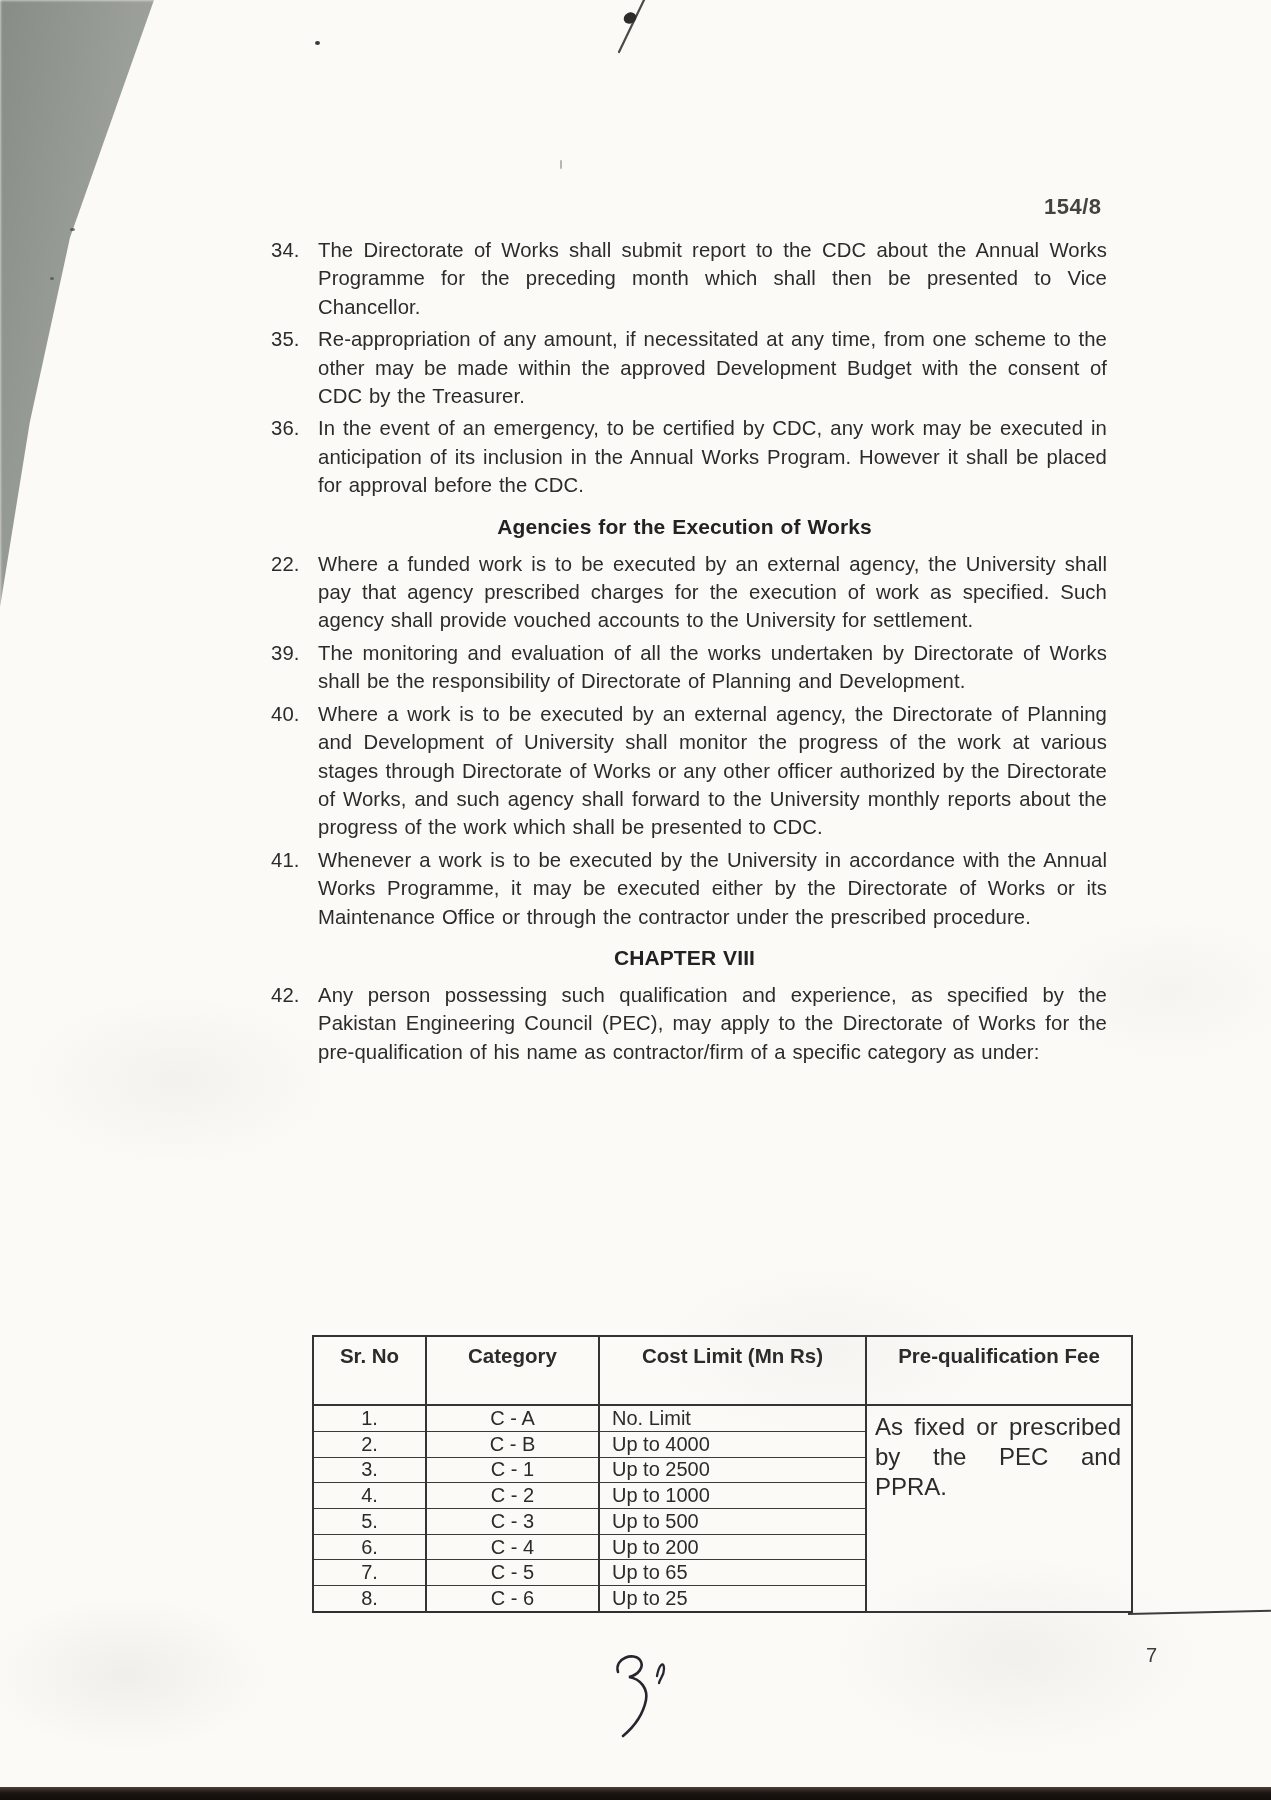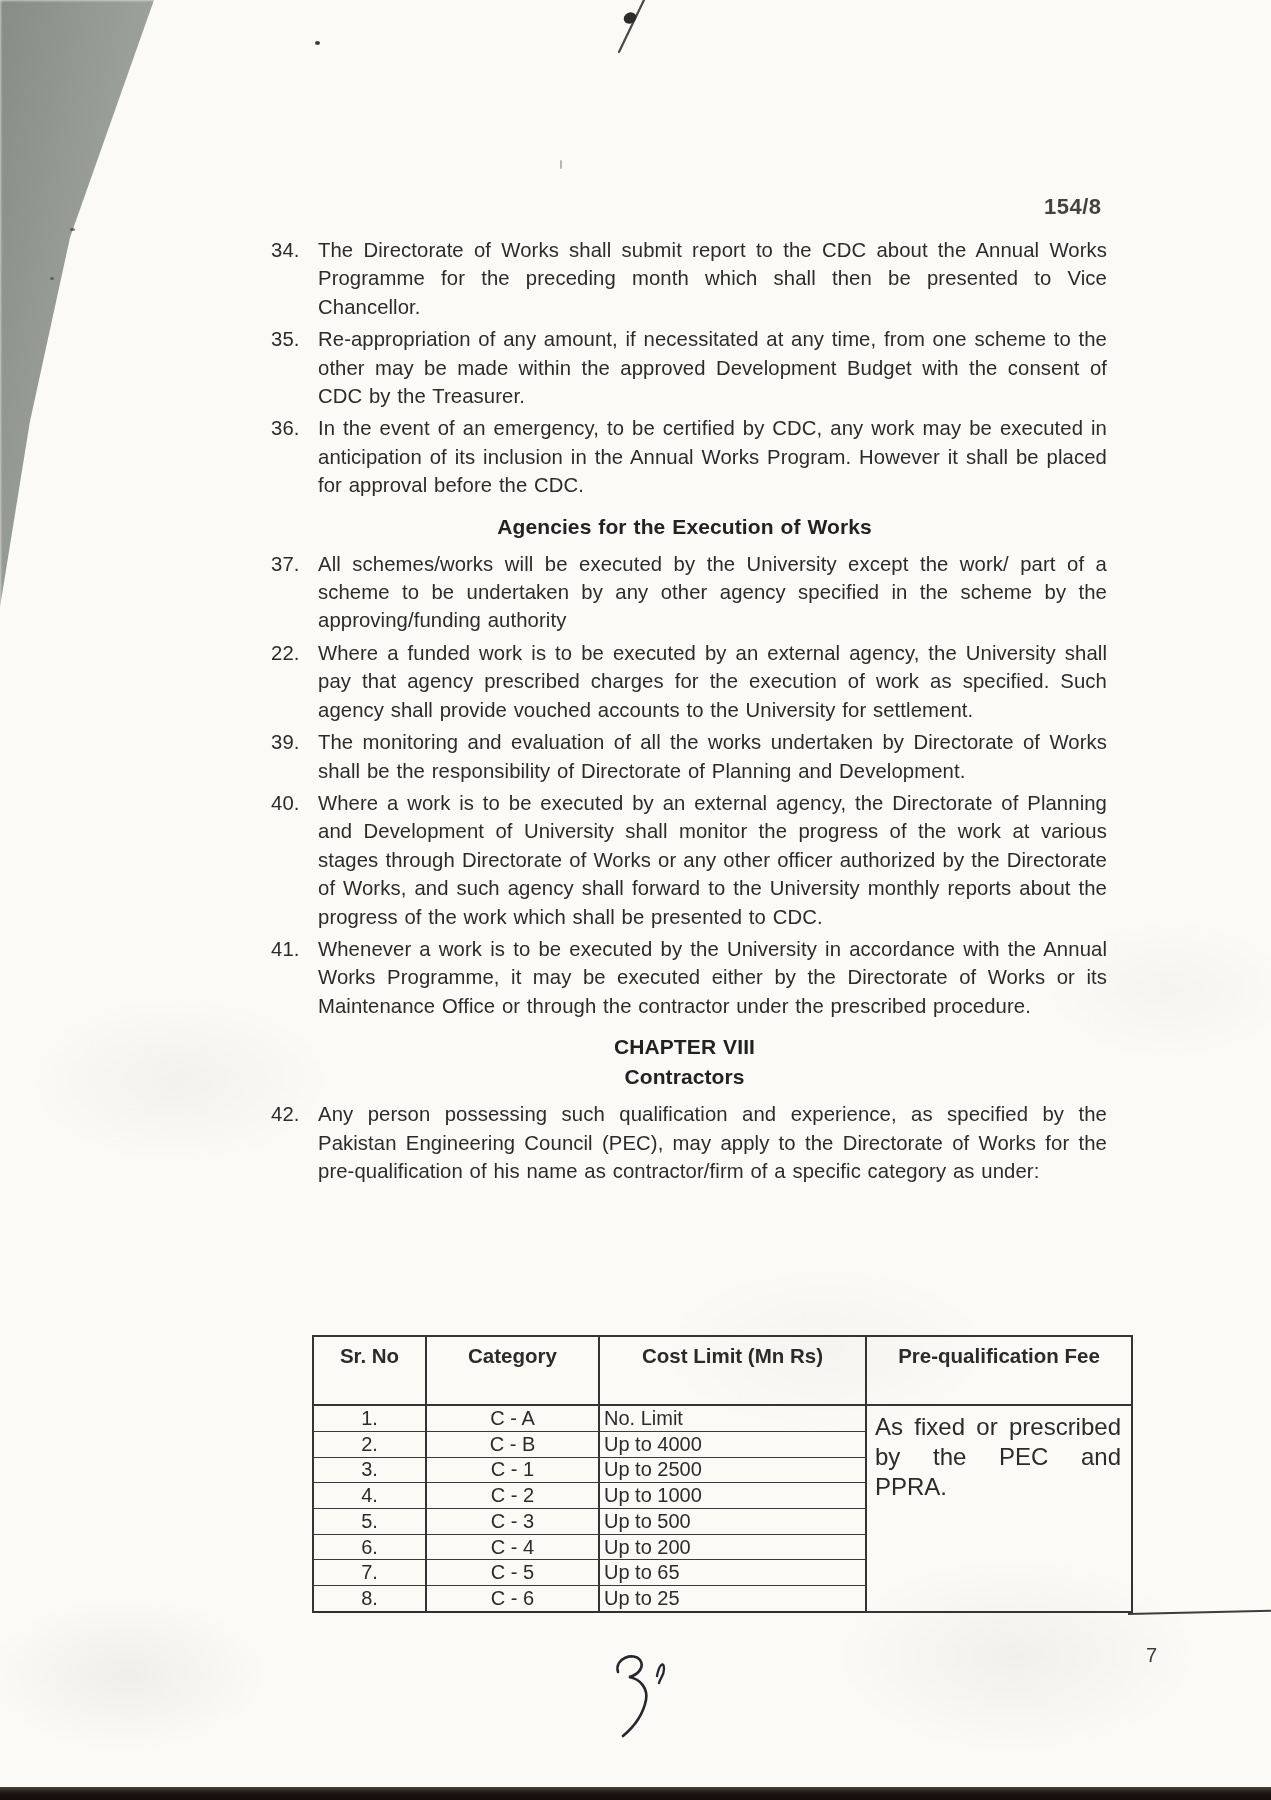--- a/index.html
+++ b/index.html
@@ -64,21 +64,21 @@
   .ctable col.c1{width:113px}.ctable col.c2{width:173px}.ctable col.c3{width:267px}.ctable col.c4{width:266px}
   .ctable th,.ctable td{border:2px solid #343434;padding:0;overflow:hidden;}
   .ctable thead th{
     height:60px;vertical-align:top;padding-top:7px;
     font-weight:700;font-size:20.5px;text-align:center;
     border-bottom:2.4px solid #343434;
   }
   .ctable tbody td{height:22.4px;line-height:23px;border-top:1.7px solid #3a3a3a;border-bottom:1.7px solid #3a3a3a;}
   .ctable td.sr{text-align:center;}
   .ctable td.cat{text-align:center;}
-  .ctable td.cost{text-align:left;padding-left:4px;}
+  .ctable td.cost{text-align:left;padding-left:12px;}
   .ctable td.fee{
     vertical-align:top;text-align:justify;
     padding:6px 10px 0 8px;line-height:30px;font-size:24px;word-spacing:2px;
     border:2px solid #343434;
   }
   .ctable{border:2.6px solid #2f2f2f;}
   
   .signature{position:absolute;left:602px;top:1652px;}
 </style>
 </head>
@@ -113,43 +113,38 @@
     <div class="item">
       <span class="num">36.</span>
       <p>In the event of an emergency, to be certified by CDC, any work may be executed in anticipation of its inclusion in the Annual Works Program. However it shall be placed for approval before the CDC.</p>
     </div>
 
     <div class="chapter">
       <div class="ch-sub">Agencies for the Execution of Works</div>
     </div>
 
     <div class="item">
-      <span class="num">37.</span>
-      <p>All schemes/works will be executed by the University except the work/ part of a scheme to be undertaken by any other agency specified in the scheme by the approving/funding authority</p>
-    </div>
-    <div class="item">
       <span class="num">22.</span>
       <p>Where a funded work is to be executed by an external agency, the University shall pay that agency prescribed charges for the execution of work as specified. Such agency shall provide vouched accounts to the University for settlement.</p>
     </div>
     <div class="item">
       <span class="num">39.</span>
       <p>The monitoring and evaluation of all the works undertaken by Directorate of Works shall be the responsibility of Directorate of Planning and Development.</p>
     </div>
     <div class="item">
       <span class="num">40.</span>
       <p>Where a work is to be executed by an external agency, the Directorate of Planning and Development of University shall monitor the progress of the work at various stages through Directorate of Works or any other officer authorized by the Directorate of Works, and such agency shall forward to the University monthly reports about the progress of the work which shall be presented to CDC.</p>
     </div>
     <div class="item">
       <span class="num">41.</span>
       <p>Whenever a work is to be executed by the University in accordance with the Annual Works Programme, it may be executed either by the Directorate of Works or its Maintenance Office or through the contractor under the prescribed procedure.</p>
     </div>
 
     <div class="chapter">
       <div class="ch-title">CHAPTER VIII</div>
-      <div class="ch-sub">Contractors</div>
     </div>
 
     <div class="item">
       <span class="num">42.</span>
       <p>Any person possessing such qualification and experience, as specified by the Pakistan Engineering Council (PEC), may apply to the Directorate of Works for the pre-qualification of his name as contractor/firm of a specific category as under:</p>
     </div>
   </div>
 
   <table class="ctable">
     <colgroup>

